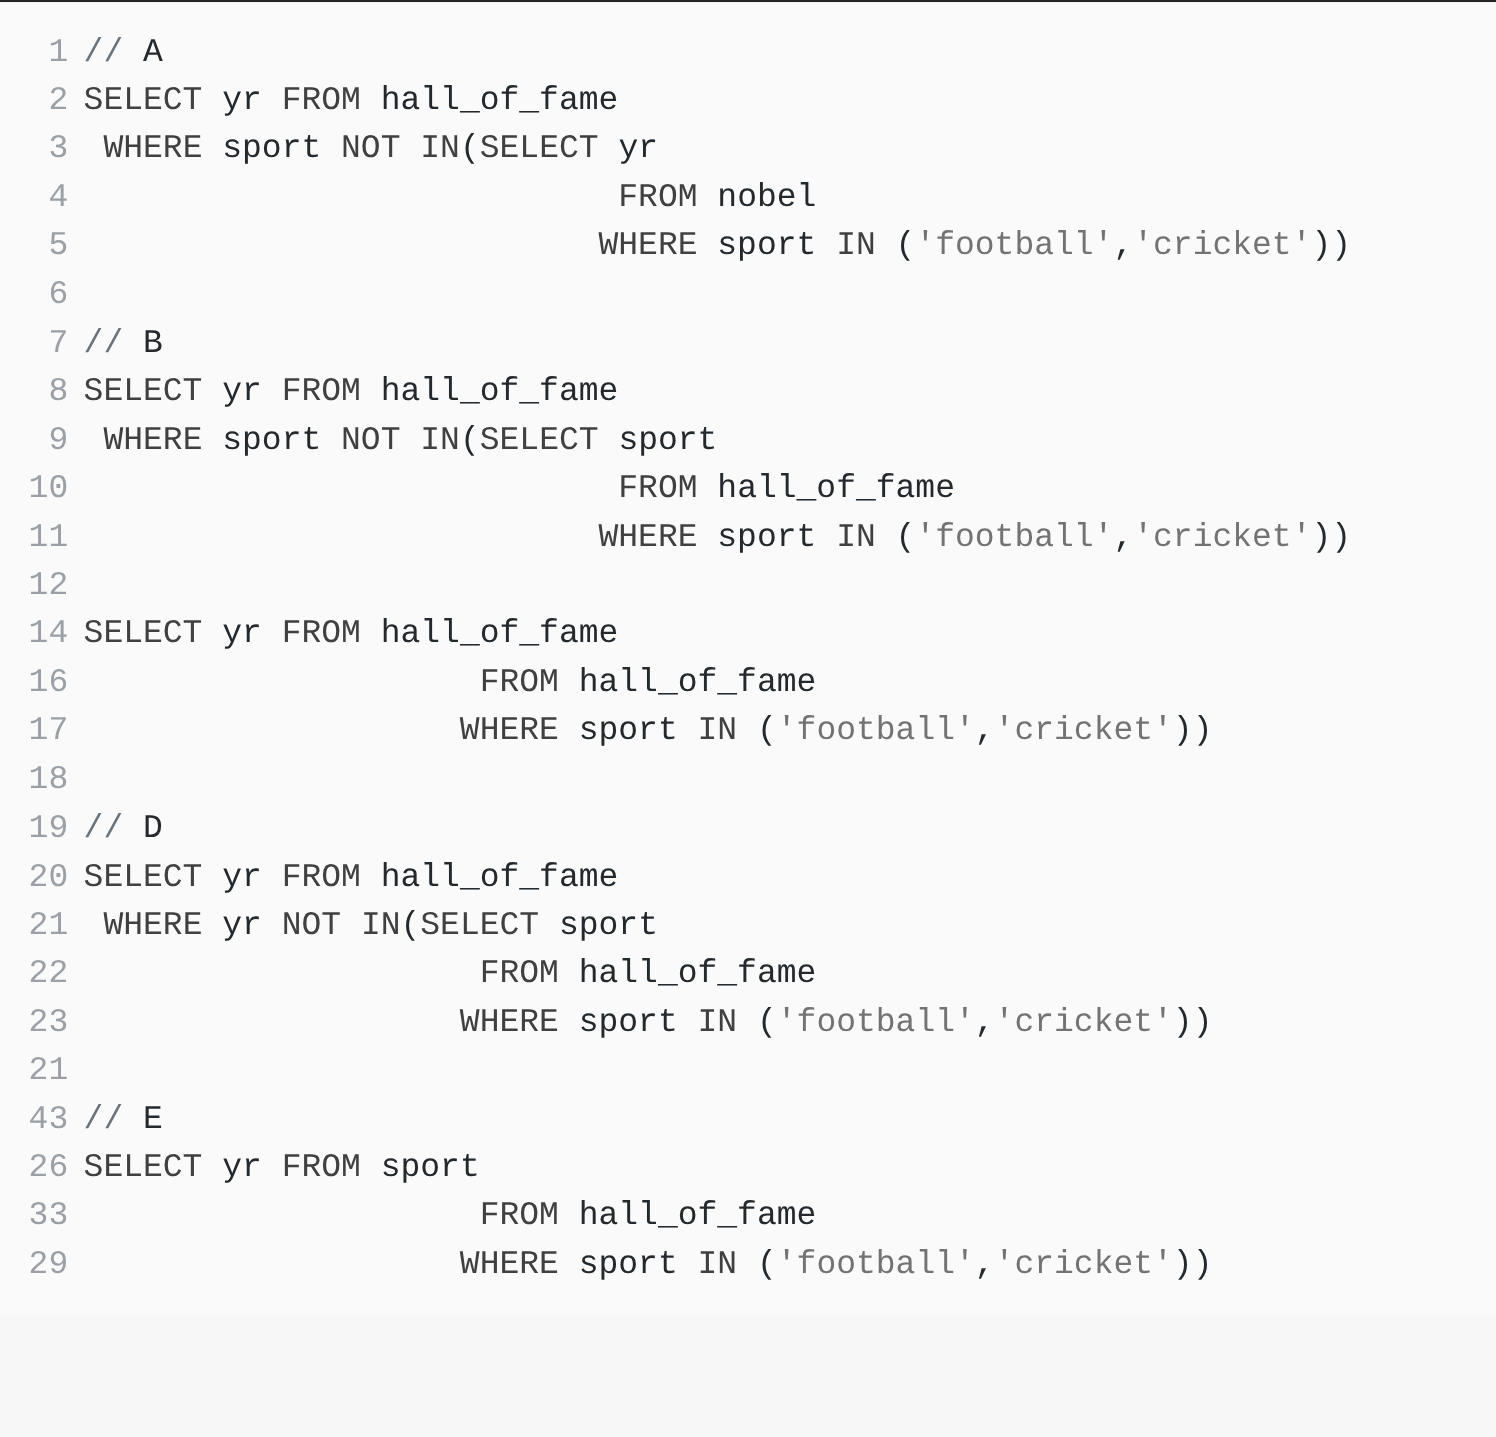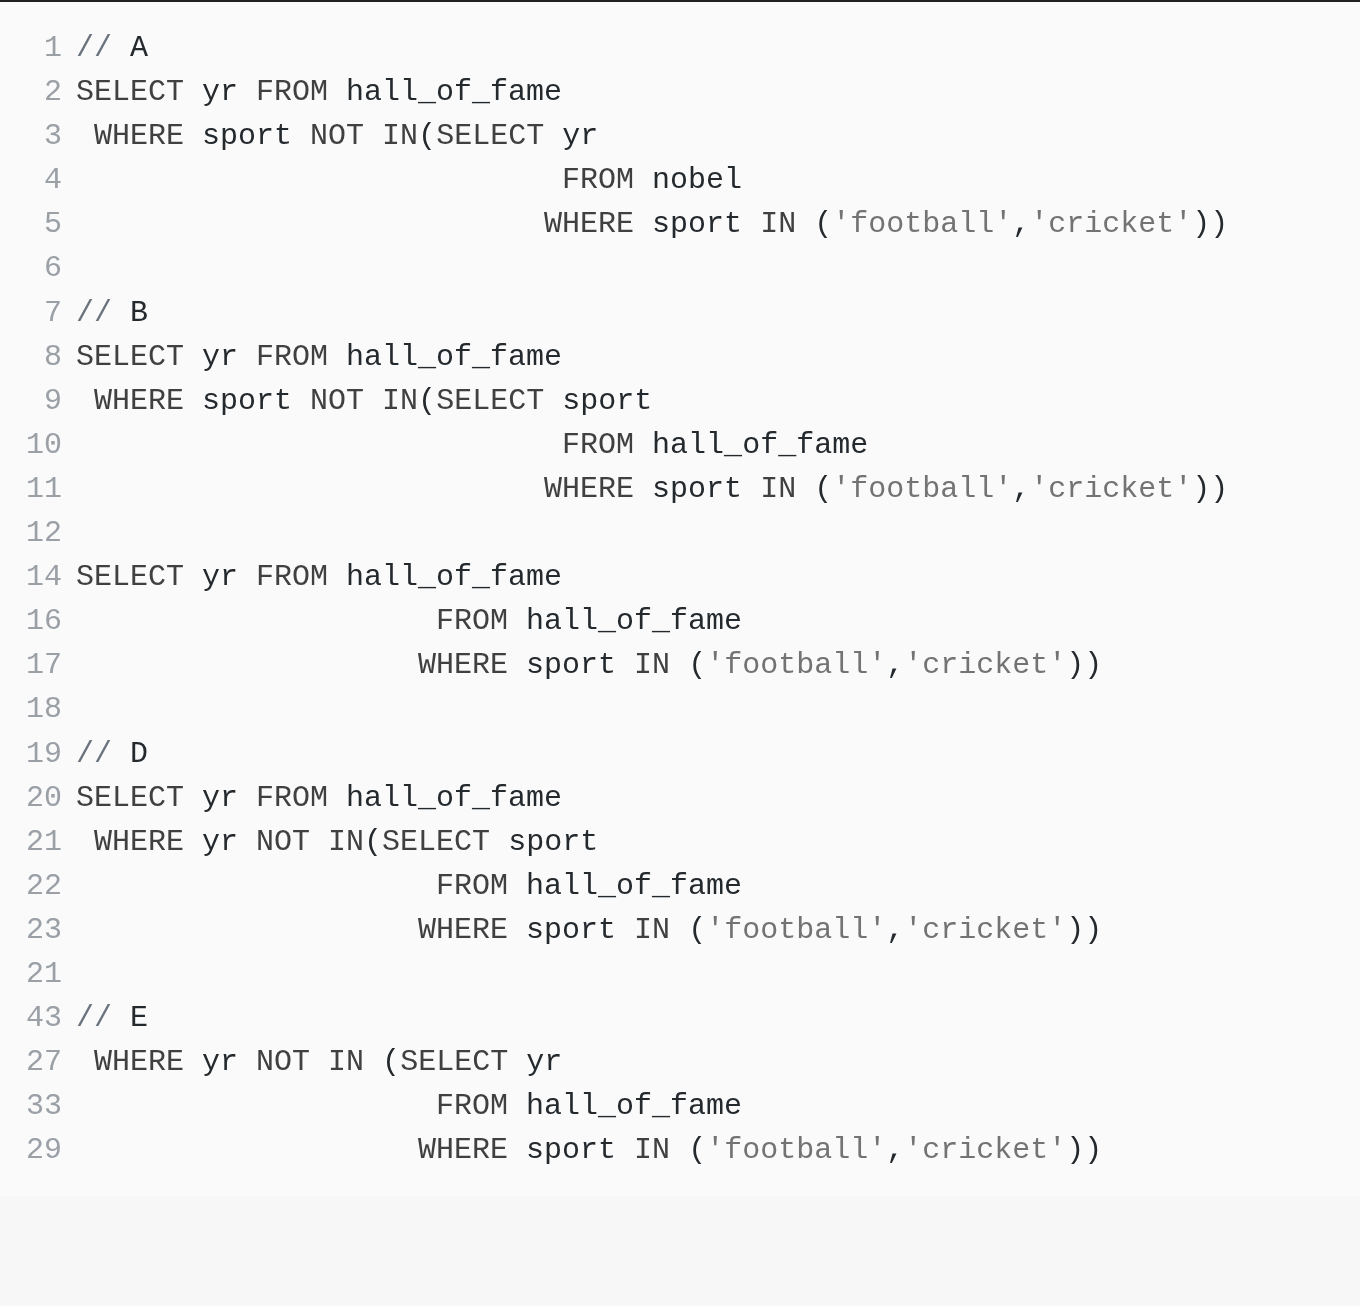--- a/index.html
+++ b/index.html
@@ -62,17 +62,17 @@
       <div class="line"><span class="ln">16</span><span class="code"><span class="id">                    </span><span class="kw">FROM</span><span class="id"> hall_of_fame</span></span></div>
       <div class="line"><span class="ln">17</span><span class="code"><span class="id">                   </span><span class="kw">WHERE</span><span class="id"> sport </span><span class="kw">IN</span><span class="id"> </span><span class="pn">(</span><span class="str">'football'</span><span class="pn">,</span><span class="str">'cricket'</span><span class="pn">))</span></span></div>
       <div class="line"><span class="ln">18</span><span class="code">&nbsp;</span></div>
       <div class="line"><span class="ln">19</span><span class="code"><span class="cm">// </span><span class="id">D</span></span></div>
       <div class="line"><span class="ln">20</span><span class="code"><span class="kw">SELECT</span><span class="id"> yr </span><span class="kw">FROM</span><span class="id"> hall_of_fame</span></span></div>
       <div class="line"><span class="ln">21</span><span class="code"><span class="id"> </span><span class="kw">WHERE</span><span class="id"> yr </span><span class="kw">NOT</span><span class="id"> </span><span class="kw">IN</span><span class="pn">(</span><span class="kw">SELECT</span><span class="id"> sport</span></span></div>
       <div class="line"><span class="ln">22</span><span class="code"><span class="id">                    </span><span class="kw">FROM</span><span class="id"> hall_of_fame</span></span></div>
       <div class="line"><span class="ln">23</span><span class="code"><span class="id">                   </span><span class="kw">WHERE</span><span class="id"> sport </span><span class="kw">IN</span><span class="id"> </span><span class="pn">(</span><span class="str">'football'</span><span class="pn">,</span><span class="str">'cricket'</span><span class="pn">))</span></span></div>
       <div class="line"><span class="ln">21</span><span class="code">&nbsp;</span></div>
       <div class="line"><span class="ln">43</span><span class="code"><span class="cm">// </span><span class="id">E</span></span></div>
-      <div class="line"><span class="ln">27</span><span class="code"><span class="id"> </span><span class="kw">WHERE</span><span class="id"> yr </span><span class="kw">NOT</span><span class="id"> </span><span class="kw">IN</span><span class="id"> </span><span class="pn">(</span><span class="kw">SELECT</span><span class="id"> yr</span></span></div>
+      <div class="line"><span class="ln">26</span><span class="code"><span class="kw">SELECT</span><span class="id"> yr </span><span class="kw">FROM</span><span class="id"> sport</span></span></div>
       <div class="line"><span class="ln">33</span><span class="code"><span class="id">                    </span><span class="kw">FROM</span><span class="id"> hall_of_fame</span></span></div>
       <div class="line"><span class="ln">29</span><span class="code"><span class="id">                   </span><span class="kw">WHERE</span><span class="id"> sport </span><span class="kw">IN</span><span class="id"> </span><span class="pn">(</span><span class="str">'football'</span><span class="pn">,</span><span class="str">'cricket'</span><span class="pn">))</span></span></div>
     </div>
 </div>
 
 </body></html>

